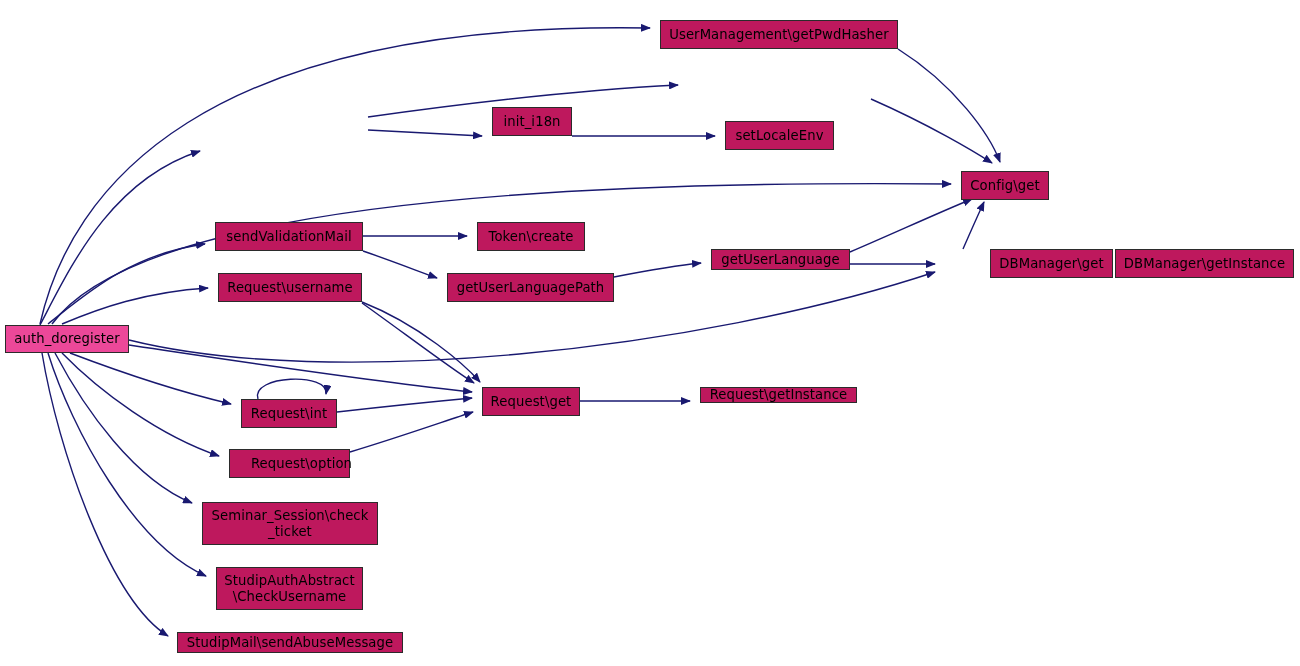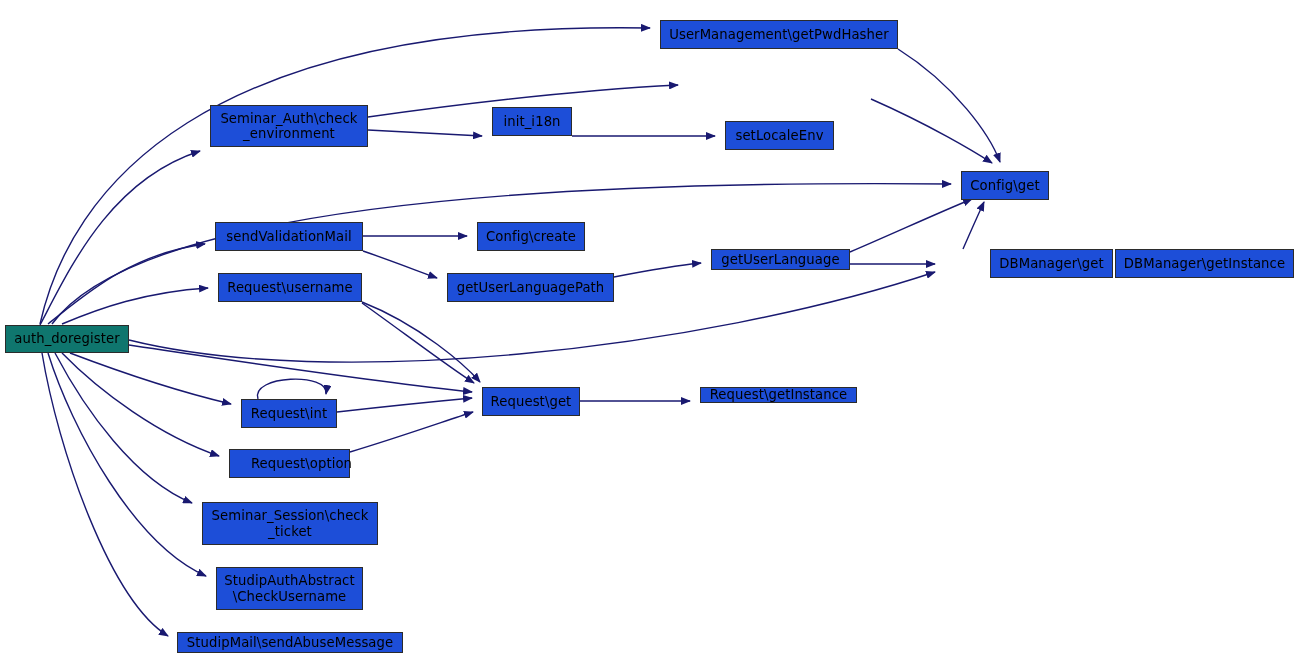--- a/index.html
+++ b/index.html
@@ -20,34 +20,34 @@
     left: 0;
     top: 0;
     width: 1300px;
     height: 666px;
     pointer-events: none;
   }
   .node {
     position: absolute;
     box-sizing: border-box;
     border: 1px solid #2b2b2b;
-    background: #1d4ed8;
+    background: #be185d;
     color: #000000;
     display: flex;
     align-items: center;
     justify-content: center;
     text-align: center;
     font-size: 13.2px;
     line-height: 1.17;
     white-space: pre-line;
     letter-spacing: 0.1px;
     z-index: 2;
   }
   .node.highlight {
-    background: #0f766e;
+    background: #ec4899;
   }
   .node-label {
     display: block;
     padding: 0 3px;
   }
 </style>
 </head>
 <body>
 
 <div id="graph-root">
@@ -118,24 +118,20 @@
       <path d="M 580,401 L 690,401"></path>
 
       <path d="M 258,399 C 250,375 330,372 326,394"></path>
     </g>
   </svg>
 
   <div class="node highlight" style="left:5px;  top:325px; width:124px; height:28px;">
     <span class="node-label">auth_doregister</span>
   </div>
 
-  <div class="node" style="left:210px; top:105px; width:158px; height:42px;">
-    <span class="node-label">Seminar_Auth\check
-_environment</span>
-  </div>
 
   <div class="node" style="left:660px; top:20px;  width:238px; height:29px;">
     <span class="node-label">UserManagement\getPwdHasher</span>
   </div>
 
 
   <div class="node" style="left:492px; top:107px; width:80px;  height:29px;">
     <span class="node-label">init_i18n</span>
   </div>
 
@@ -145,21 +141,21 @@
 
   <div class="node" style="left:961px; top:171px; width:88px;  height:29px;">
     <span class="node-label">Config\get</span>
   </div>
 
   <div class="node" style="left:215px; top:222px; width:148px; height:29px;">
     <span class="node-label">sendValidationMail</span>
   </div>
 
   <div class="node" style="left:477px; top:222px; width:108px; height:29px;">
-    <span class="node-label">Config\create</span>
+    <span class="node-label">Token\create</span>
   </div>
 
   <div class="node" style="left:218px; top:273px; width:144px; height:29px;">
     <span class="node-label">Request\username</span>
   </div>
 
   <div class="node" style="left:447px; top:273px; width:167px; height:29px;">
     <span class="node-label">getUserLanguagePath</span>
   </div>
 

